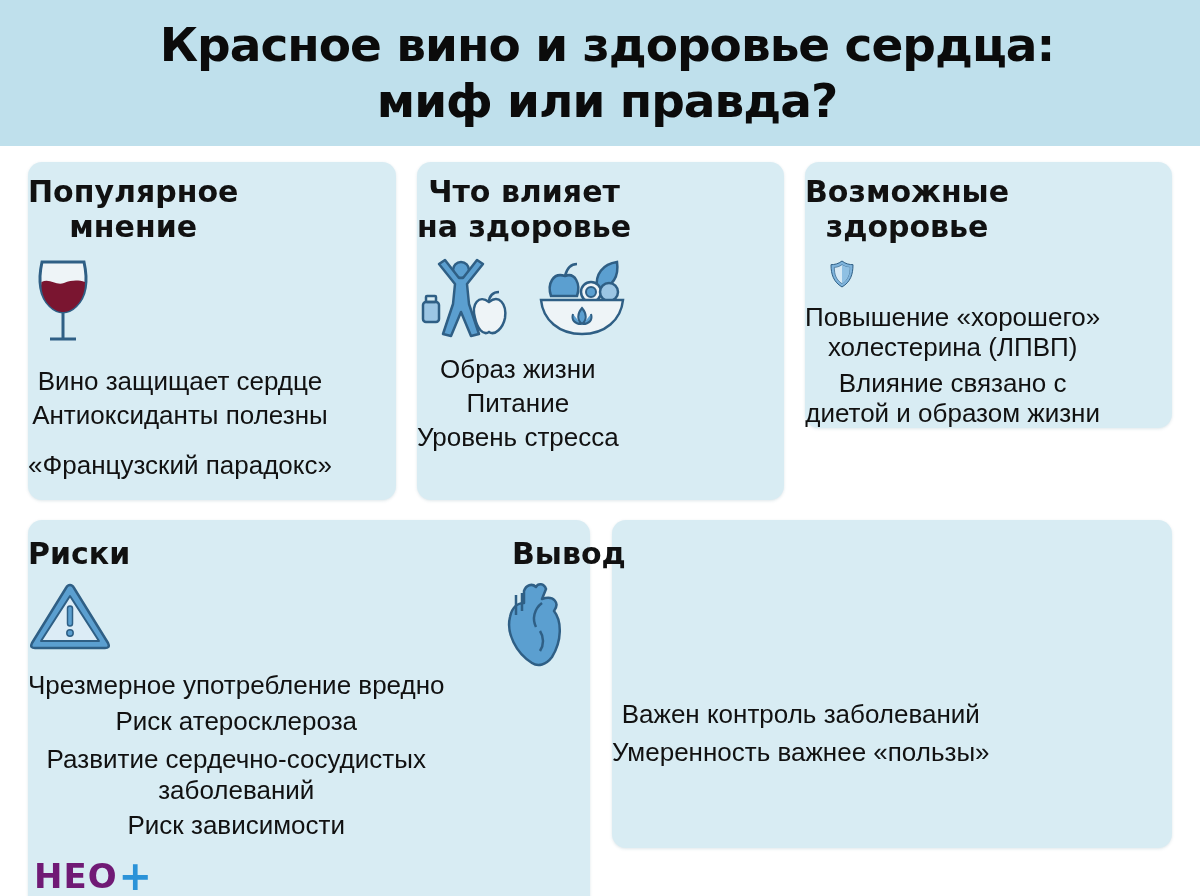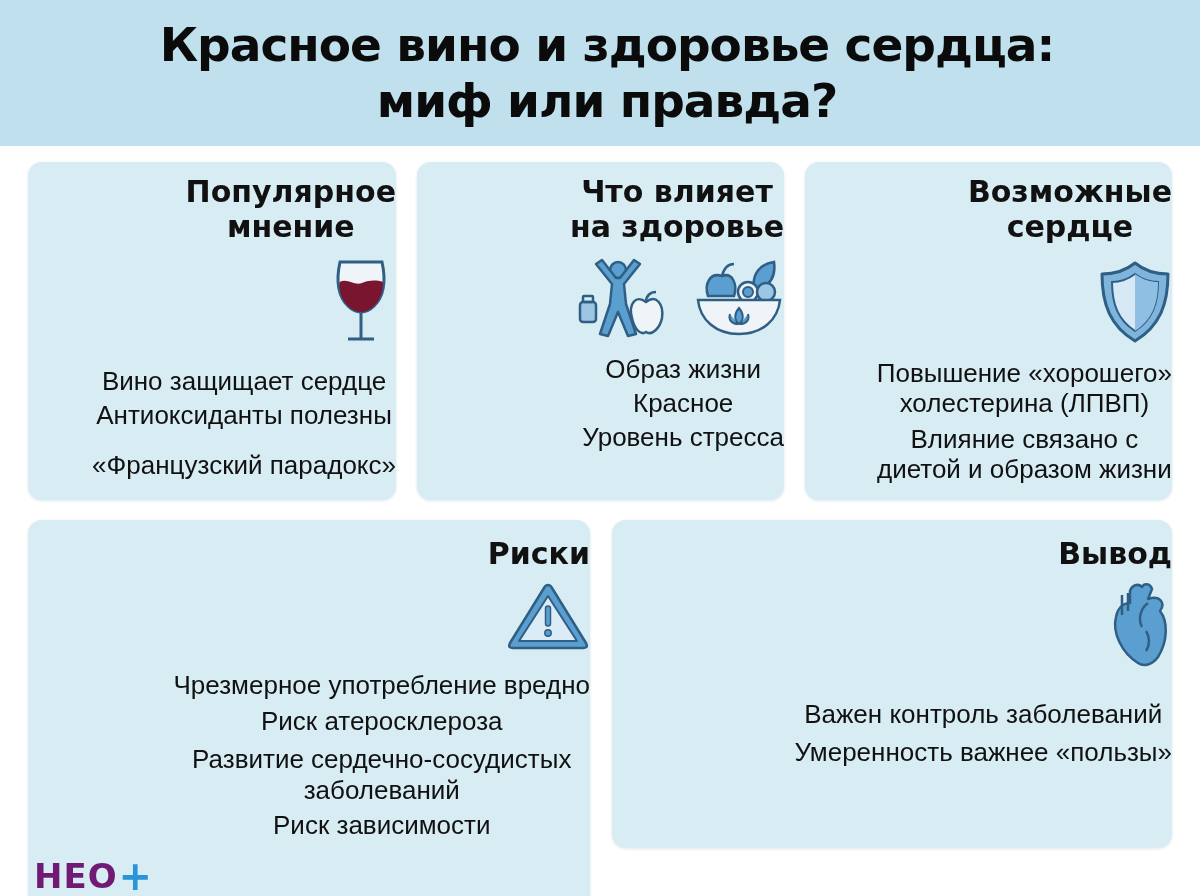--- a/index.html
+++ b/index.html
@@ -18,36 +18,36 @@
   .header .line {
     font-family: "DejaVu Sans", sans-serif;
     font-weight: bold; font-size: 47px; line-height: 56px; letter-spacing: -1px;
     color: #0b0b0b;
   }
   .card {
     position: absolute;
     background: #d8ecf3;
     border-radius: 14px;
     box-shadow: 0 1px 3px rgba(80,120,140,0.18);
-    display: flex; flex-direction: column; align-items: flex-end;
+    display: flex; flex-direction: column; align-items: flex-start;
     text-align: center;
   }
   .card-title {
     font-family: "DejaVu Sans", sans-serif;
     font-weight: bold; font-size: 30px; line-height: 35px; color: #111;
     margin-top: 12px;
   }
   .card-text {
     font-family: "Liberation Sans", sans-serif;
     font-size: 26px; line-height: 34px; color: #111;
   }
   .icon { display: block; }
   #c1 { left: 28px;  top: 162px; width: 368px; height: 338px; }
   #c2 { left: 417px; top: 162px; width: 367px; height: 338px; }
-  #c3 { left: 805px; top: 162px; width: 367px; height: 338px; }
+  #c3 { left: 805px; top: 162px; width: 367px; height: 266px; }
   #c4 { left: 28px;  top: 520px; width: 562px; height: 420px; }
   #c5 { left: 612px; top: 520px; width: 560px; height: 328px; }
   .logo {
     position: absolute; left: 34px; top: 853px;
     font-family: "DejaVu Sans", sans-serif; font-weight: bold;
     font-size: 34px; letter-spacing: 1px;
     display: flex; align-items: center;
   }
   .logo .txt { color: #701a75; }
   .logo .plus { color: #2b93d8; font-size: 40px; margin-left: 1px; }
@@ -98,29 +98,29 @@
       <path d="M60 30 C58 16 66 6 80 4 C82 18 76 28 62 32 Z" fill="#5b9fd0" stroke="#2f5f85" stroke-width="2.5"></path>
       <circle cx="54" cy="34" r="10" fill="#eef4f7" stroke="#2f5f85" stroke-width="2.5"></circle>
       <circle cx="54" cy="34" r="5" fill="#5b9fd0" stroke="#2f5f85" stroke-width="2"></circle>
       <circle cx="72" cy="34" r="9" fill="#9cc6e4" stroke="#2f5f85" stroke-width="2.5"></circle>
       <path d="M4 42 H86 C84 62 68 76 45 76 C22 76 6 62 4 42 Z" fill="#eef4f7" stroke="#2f5f85" stroke-width="2.5"></path>
       <path d="M45 50 C40 56 40 62 45 66 C50 62 50 56 45 50 Z M36 56 C34 62 38 66 44 66 M54 56 C56 62 52 66 46 66" fill="#5b9fd0" stroke="#2f5f85" stroke-width="2"></path>
     </svg>
   </div>
   <div style="margin-top:12px">
     <div class="card-text">Образ жизни</div>
-    <div class="card-text">Красное</div>
+    <div class="card-text">Питание</div>
     <div class="card-text">Уровень стресса</div>
   </div>
 </div>
 
 <div class="card" id="c3">
   <div class="card-title">
     <div>Возможные</div>
-    <div>сердце</div>
+    <div>здоровье</div>
   </div>
   <svg class="icon" width="74" height="84" viewBox="0 0 74 84" style="margin-top:16px">
     <path d="M37 3 C48 12 60 14 70 14 C70 44 62 66 37 81 C12 66 4 44 4 14 C14 14 26 12 37 3 Z" fill="#7fb4dc" stroke="#2f5f85" stroke-width="3" stroke-linejoin="round"></path>
     <path d="M37 14 C45 20 53 22 60 22 C60 44 54 60 37 71 C20 60 14 44 14 22 C21 22 29 20 37 14 Z" fill="#d6e9f5" stroke="#2f5f85" stroke-width="2"></path>
     <path d="M37 14 C45 20 53 22 60 22 C60 44 54 60 37 71 Z" fill="#8fc0e3"></path>
   </svg>
   <div style="margin-top:14px">
     <div class="card-text" style="line-height:30px">Повышение «хорошего»</div>
     <div class="card-text" style="line-height:30px">холестерина (ЛПВП)</div>
     <div class="card-text" style="line-height:30px; margin-top:6px">Влияние связано с</div>

